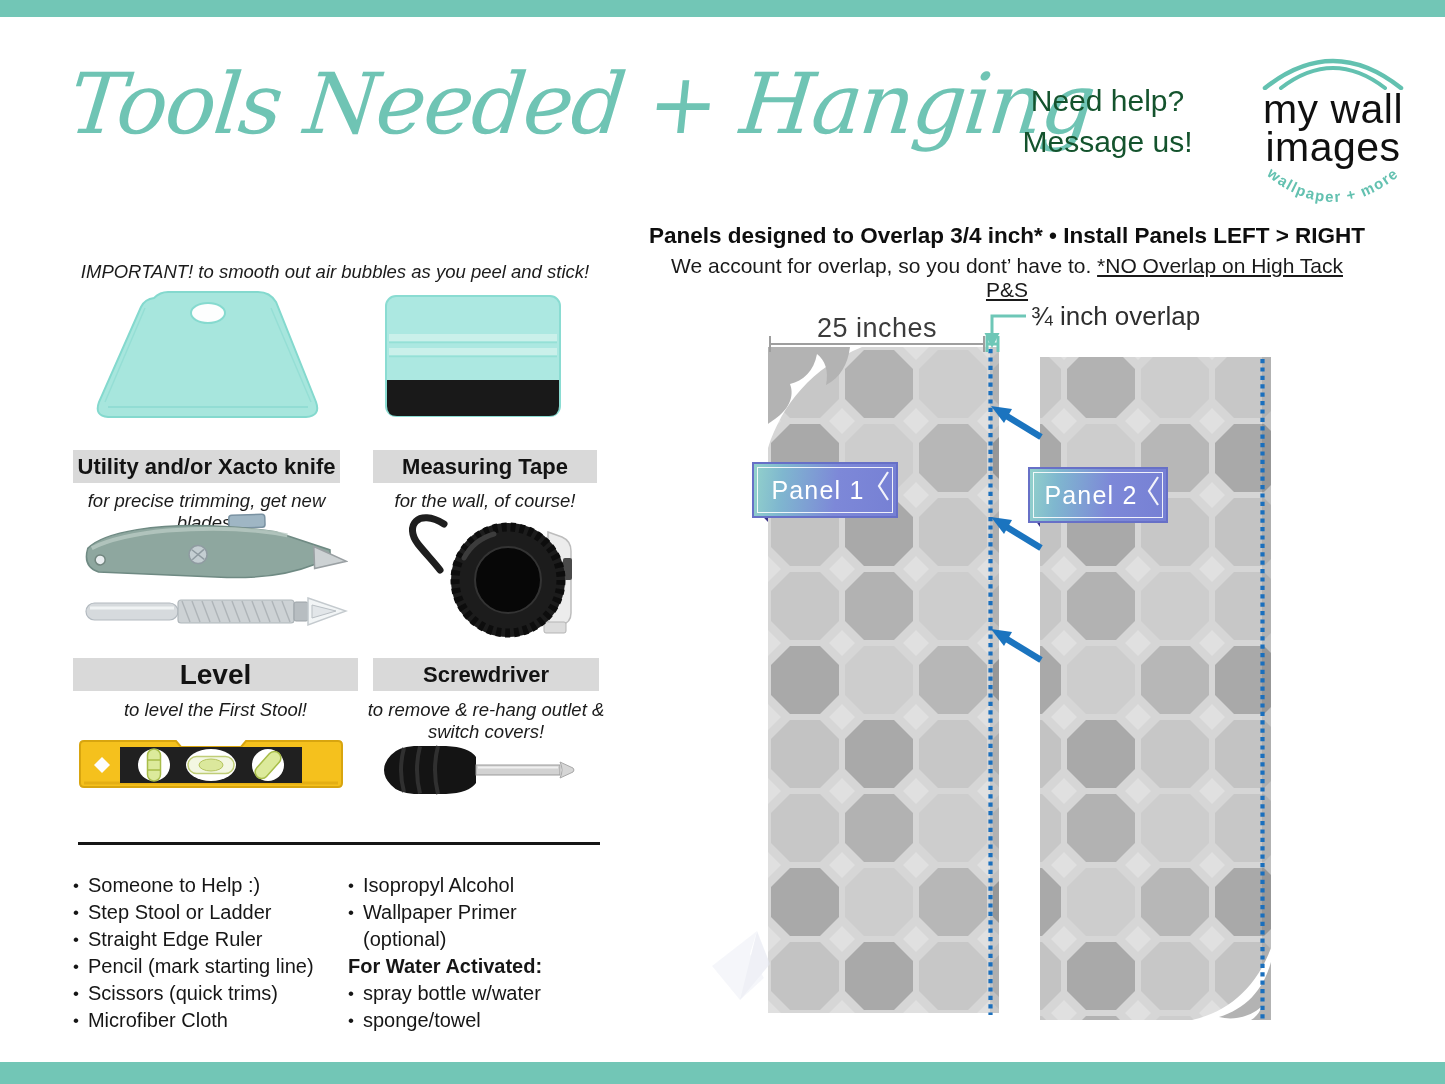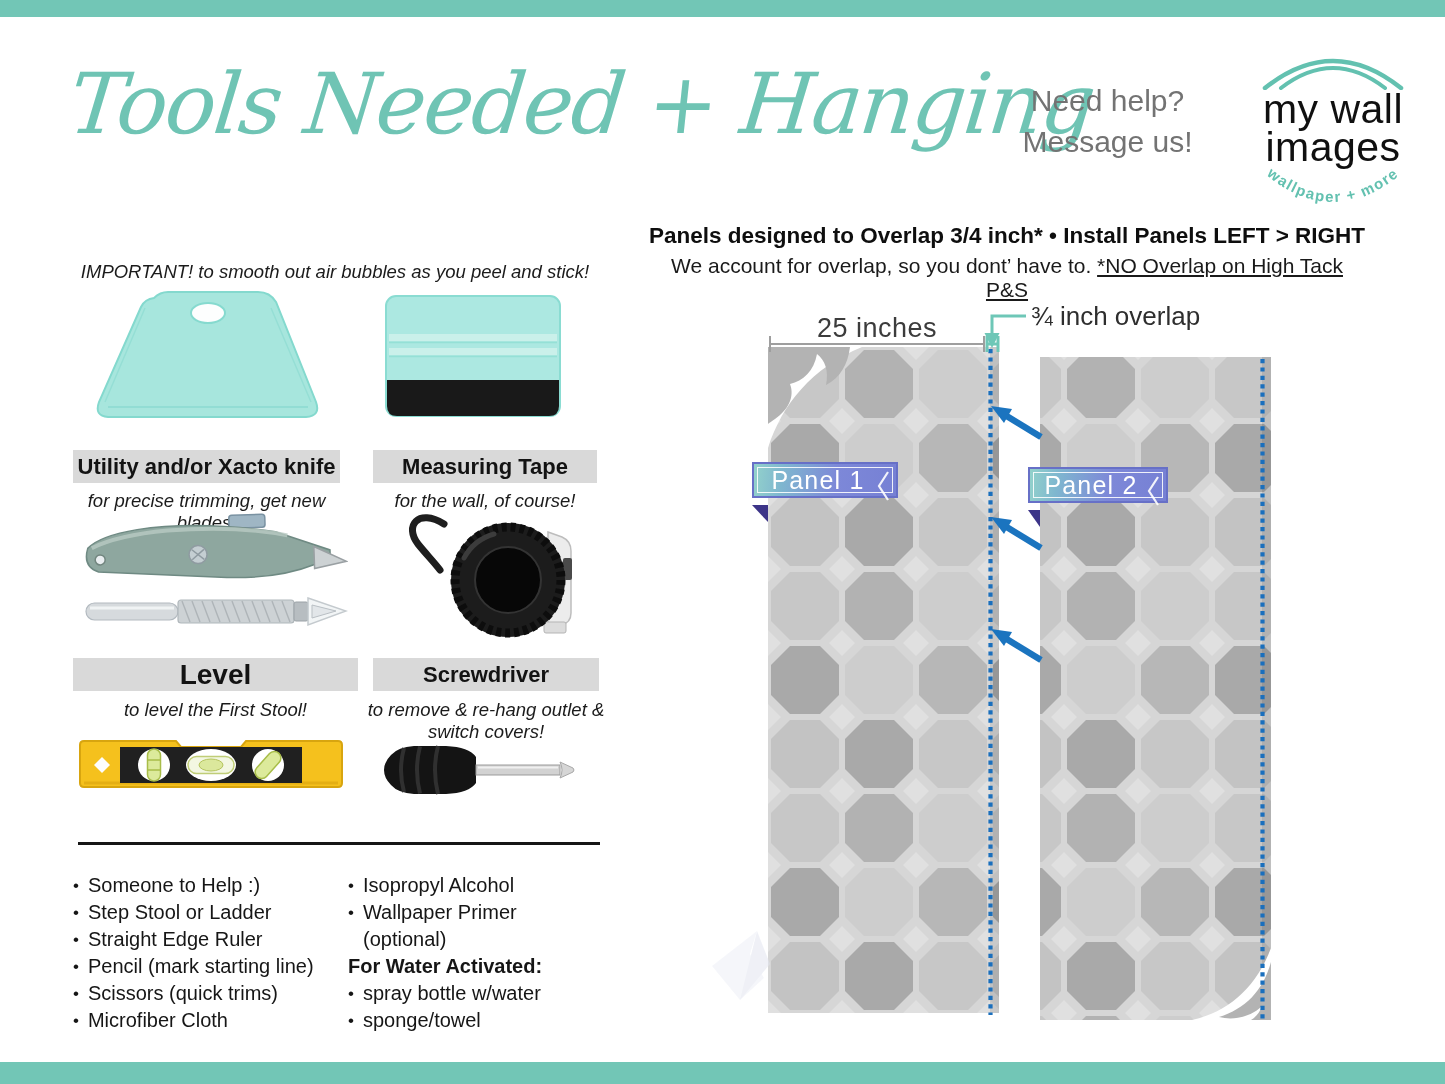--- a/index.html
+++ b/index.html
@@ -12,21 +12,21 @@
   .bar.top{top:0;height:17px;}
   .bar.bottom{top:1062px;height:22px;}
 
   
   .title-script{position:absolute;left:70px;top:58px;width:870px;
     font-family:"DejaVu Serif",serif;font-style:italic;font-size:84px;line-height:1.1;
     color:#6fc4b4;transform:skewX(-6deg);letter-spacing:-2px;white-space:nowrap;}
 
   
   .help{position:absolute;left:995px;top:80px;width:225px;text-align:center;
-    font-size:30px;line-height:1.38;color:#737373;font-weight:500;}
+    font-size:30px;line-height:1.38;color:#14532d;font-weight:500;}
 
   
   .logo{position:absolute;left:1248px;top:48px;width:170px;text-align:center;}
   .logo .arcs{display:block;margin:0 auto;}
   .logo .l1,.logo .l2{font-size:41px;line-height:0.93;color:#101010;letter-spacing:0.5px;font-weight:400;}
 
   
   .secbar{position:absolute;background:#d9d9d9;display:flex;align-items:center;justify-content:center;
     font-weight:bold;color:#131313;}
   .cap{position:absolute;font-style:italic;font-size:18.5px;color:#1b1b1b;text-align:center;line-height:1.2;}
@@ -48,21 +48,21 @@
   .panels-sub{position:absolute;left:648px;top:254px;width:718px;text-align:center;
     font-size:21px;color:#1a1a1a;}
   .panels-sub .ul{text-decoration:underline;}
 
   
   .dim-25{position:absolute;left:770px;top:313px;width:214px;text-align:center;
     font-size:27px;color:#3c3c3c;letter-spacing:0.5px;z-index:6;}
   .dim-ov{position:absolute;left:1031px;top:301px;font-size:26px;color:#2e2e2e;z-index:6;}
 
   
-  .ribbon{position:absolute;height:36px;box-sizing:border-box;z-index:7;
+  .ribbon{position:absolute;height:56px;box-sizing:border-box;z-index:7;
     display:flex;align-items:center;justify-content:center;
     background:linear-gradient(97deg,#93d2cb 0%,#7fb7cf 20%,#7d88d8 58%,#7680d4 100%);
     border:2px solid #6770c7;color:#fff;font-size:25px;letter-spacing:1.2px;}
   .ribbon::before{content:"";position:absolute;inset:3px;border:1.6px solid rgba(255,255,255,.88);pointer-events:none;}
   .ribbon .lbl{position:relative;padding-right:14px;}
   .ribbon .chev{position:absolute;right:6px;top:7px;}
   .fold{position:absolute;width:0;height:0;border-top:17px solid #3c3488;z-index:6;}
   .fold.f1{left:752px;top:505px;border-left:16px solid transparent;}
   .fold.f2{left:1028px;top:510px;border-left:12px solid transparent;}
 </style>

